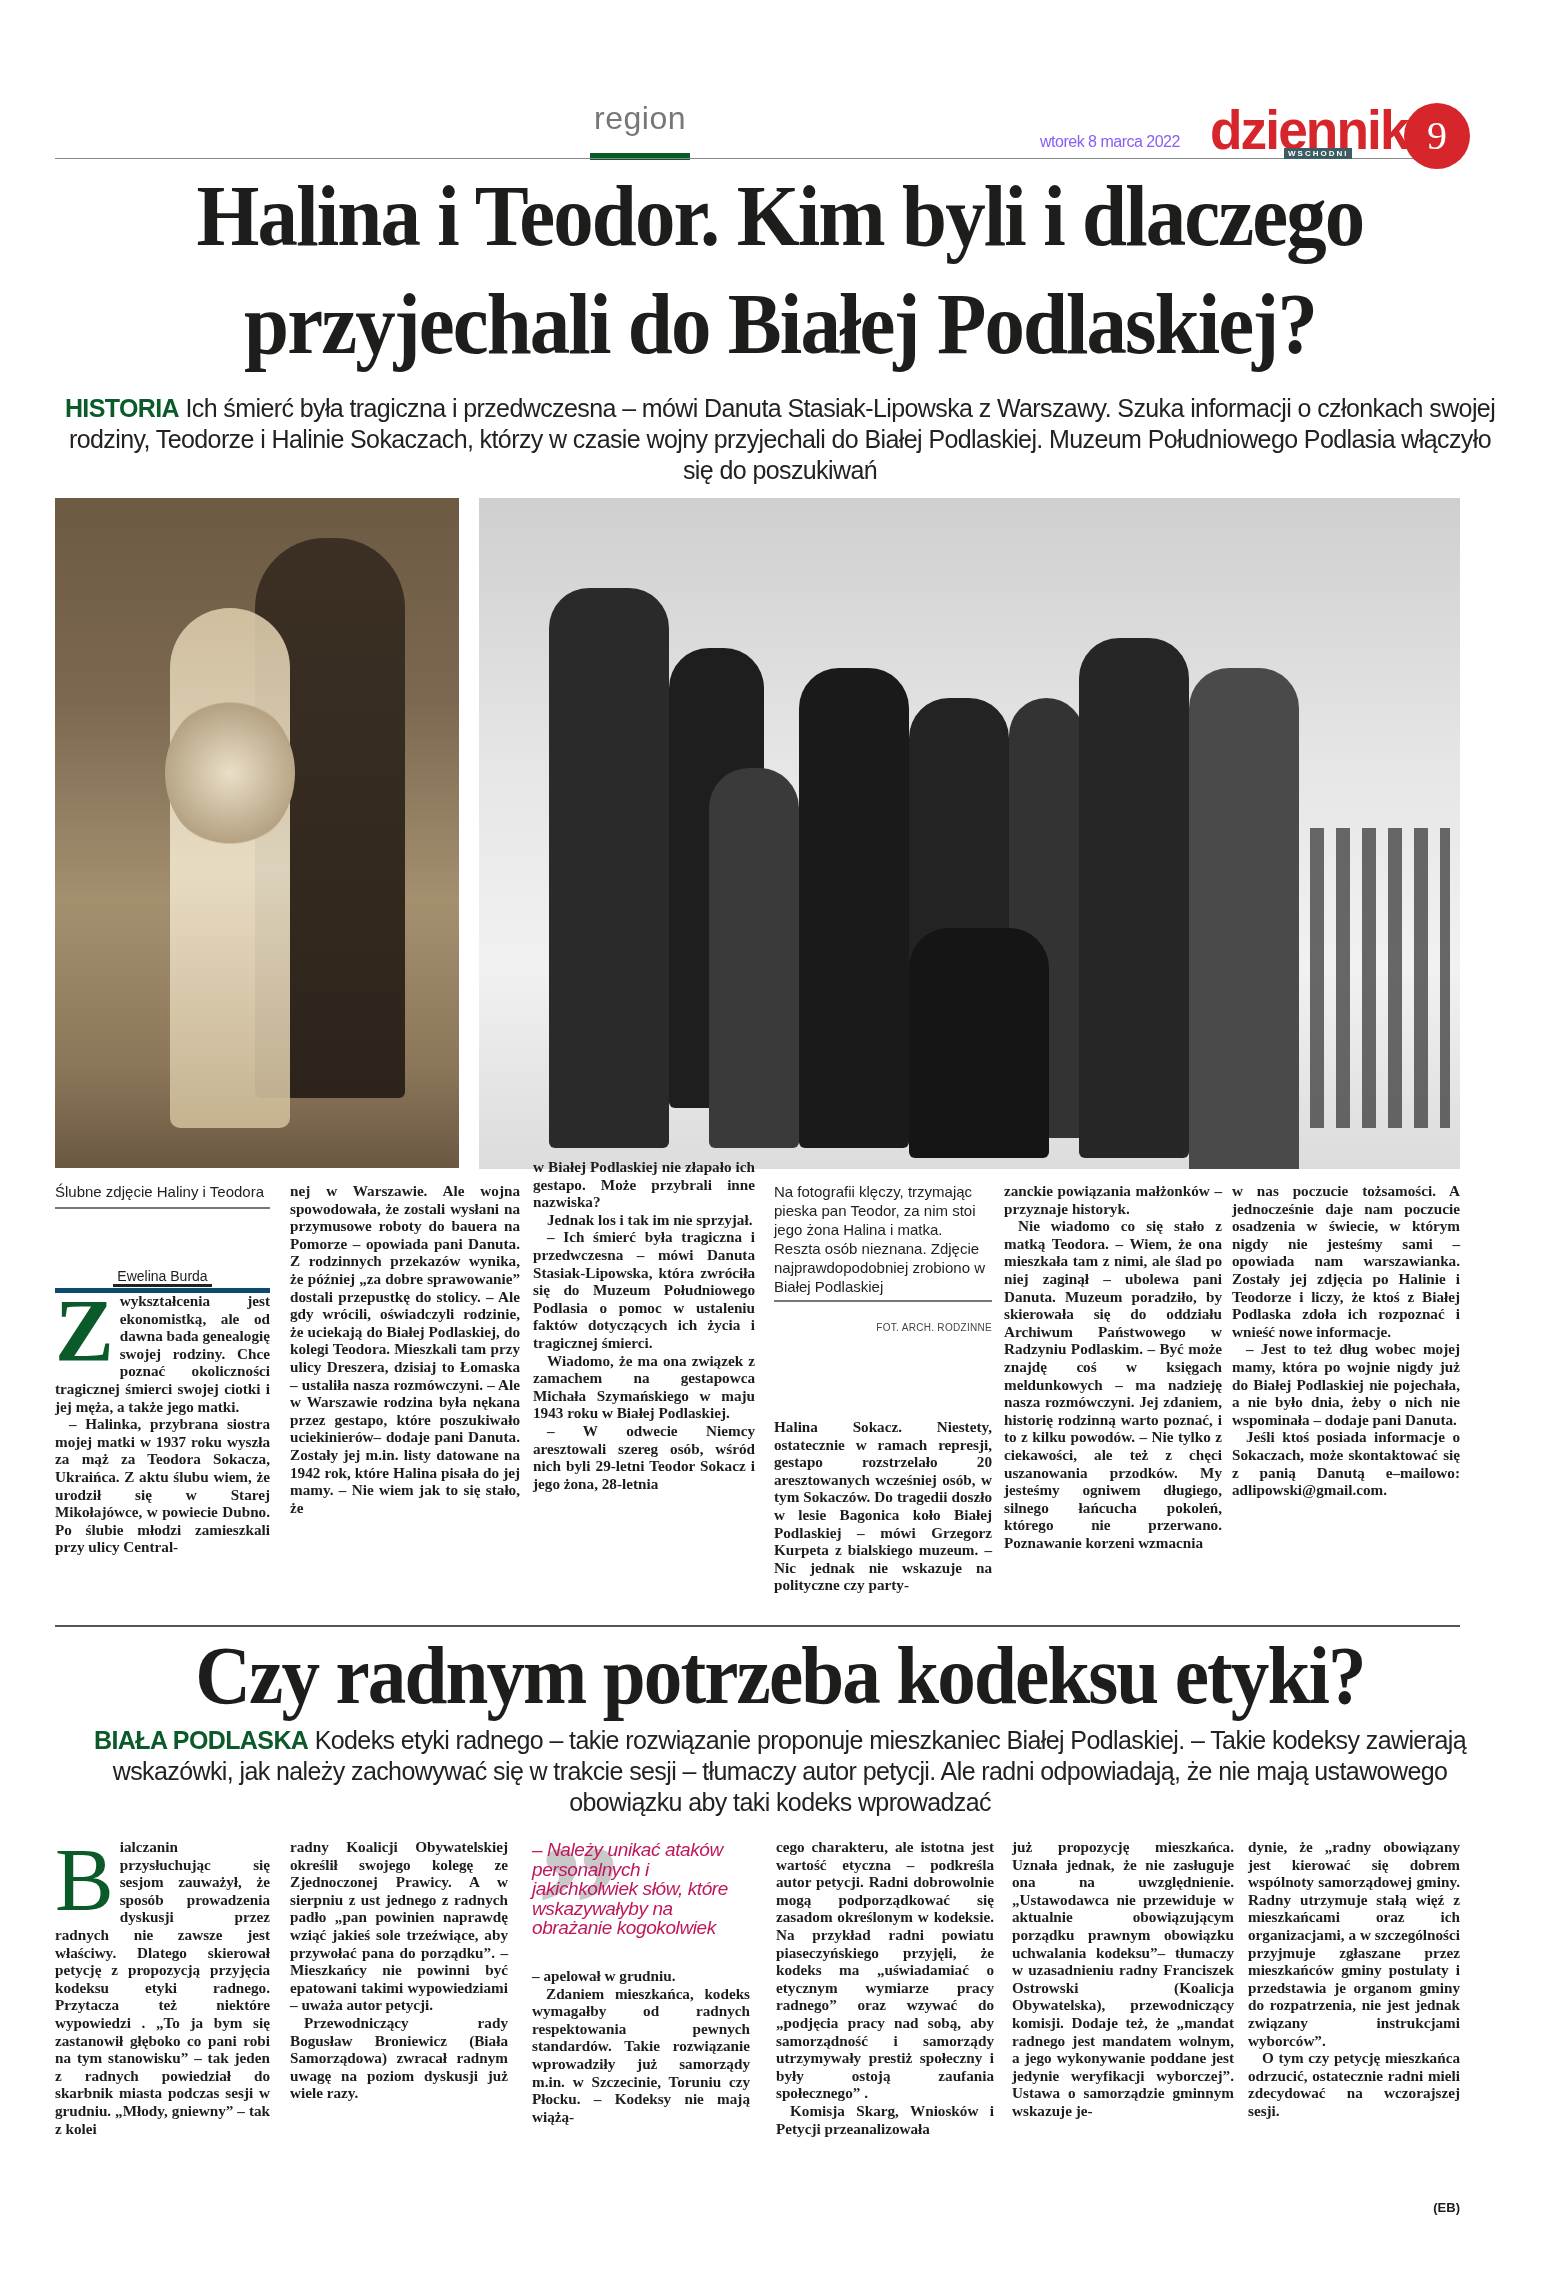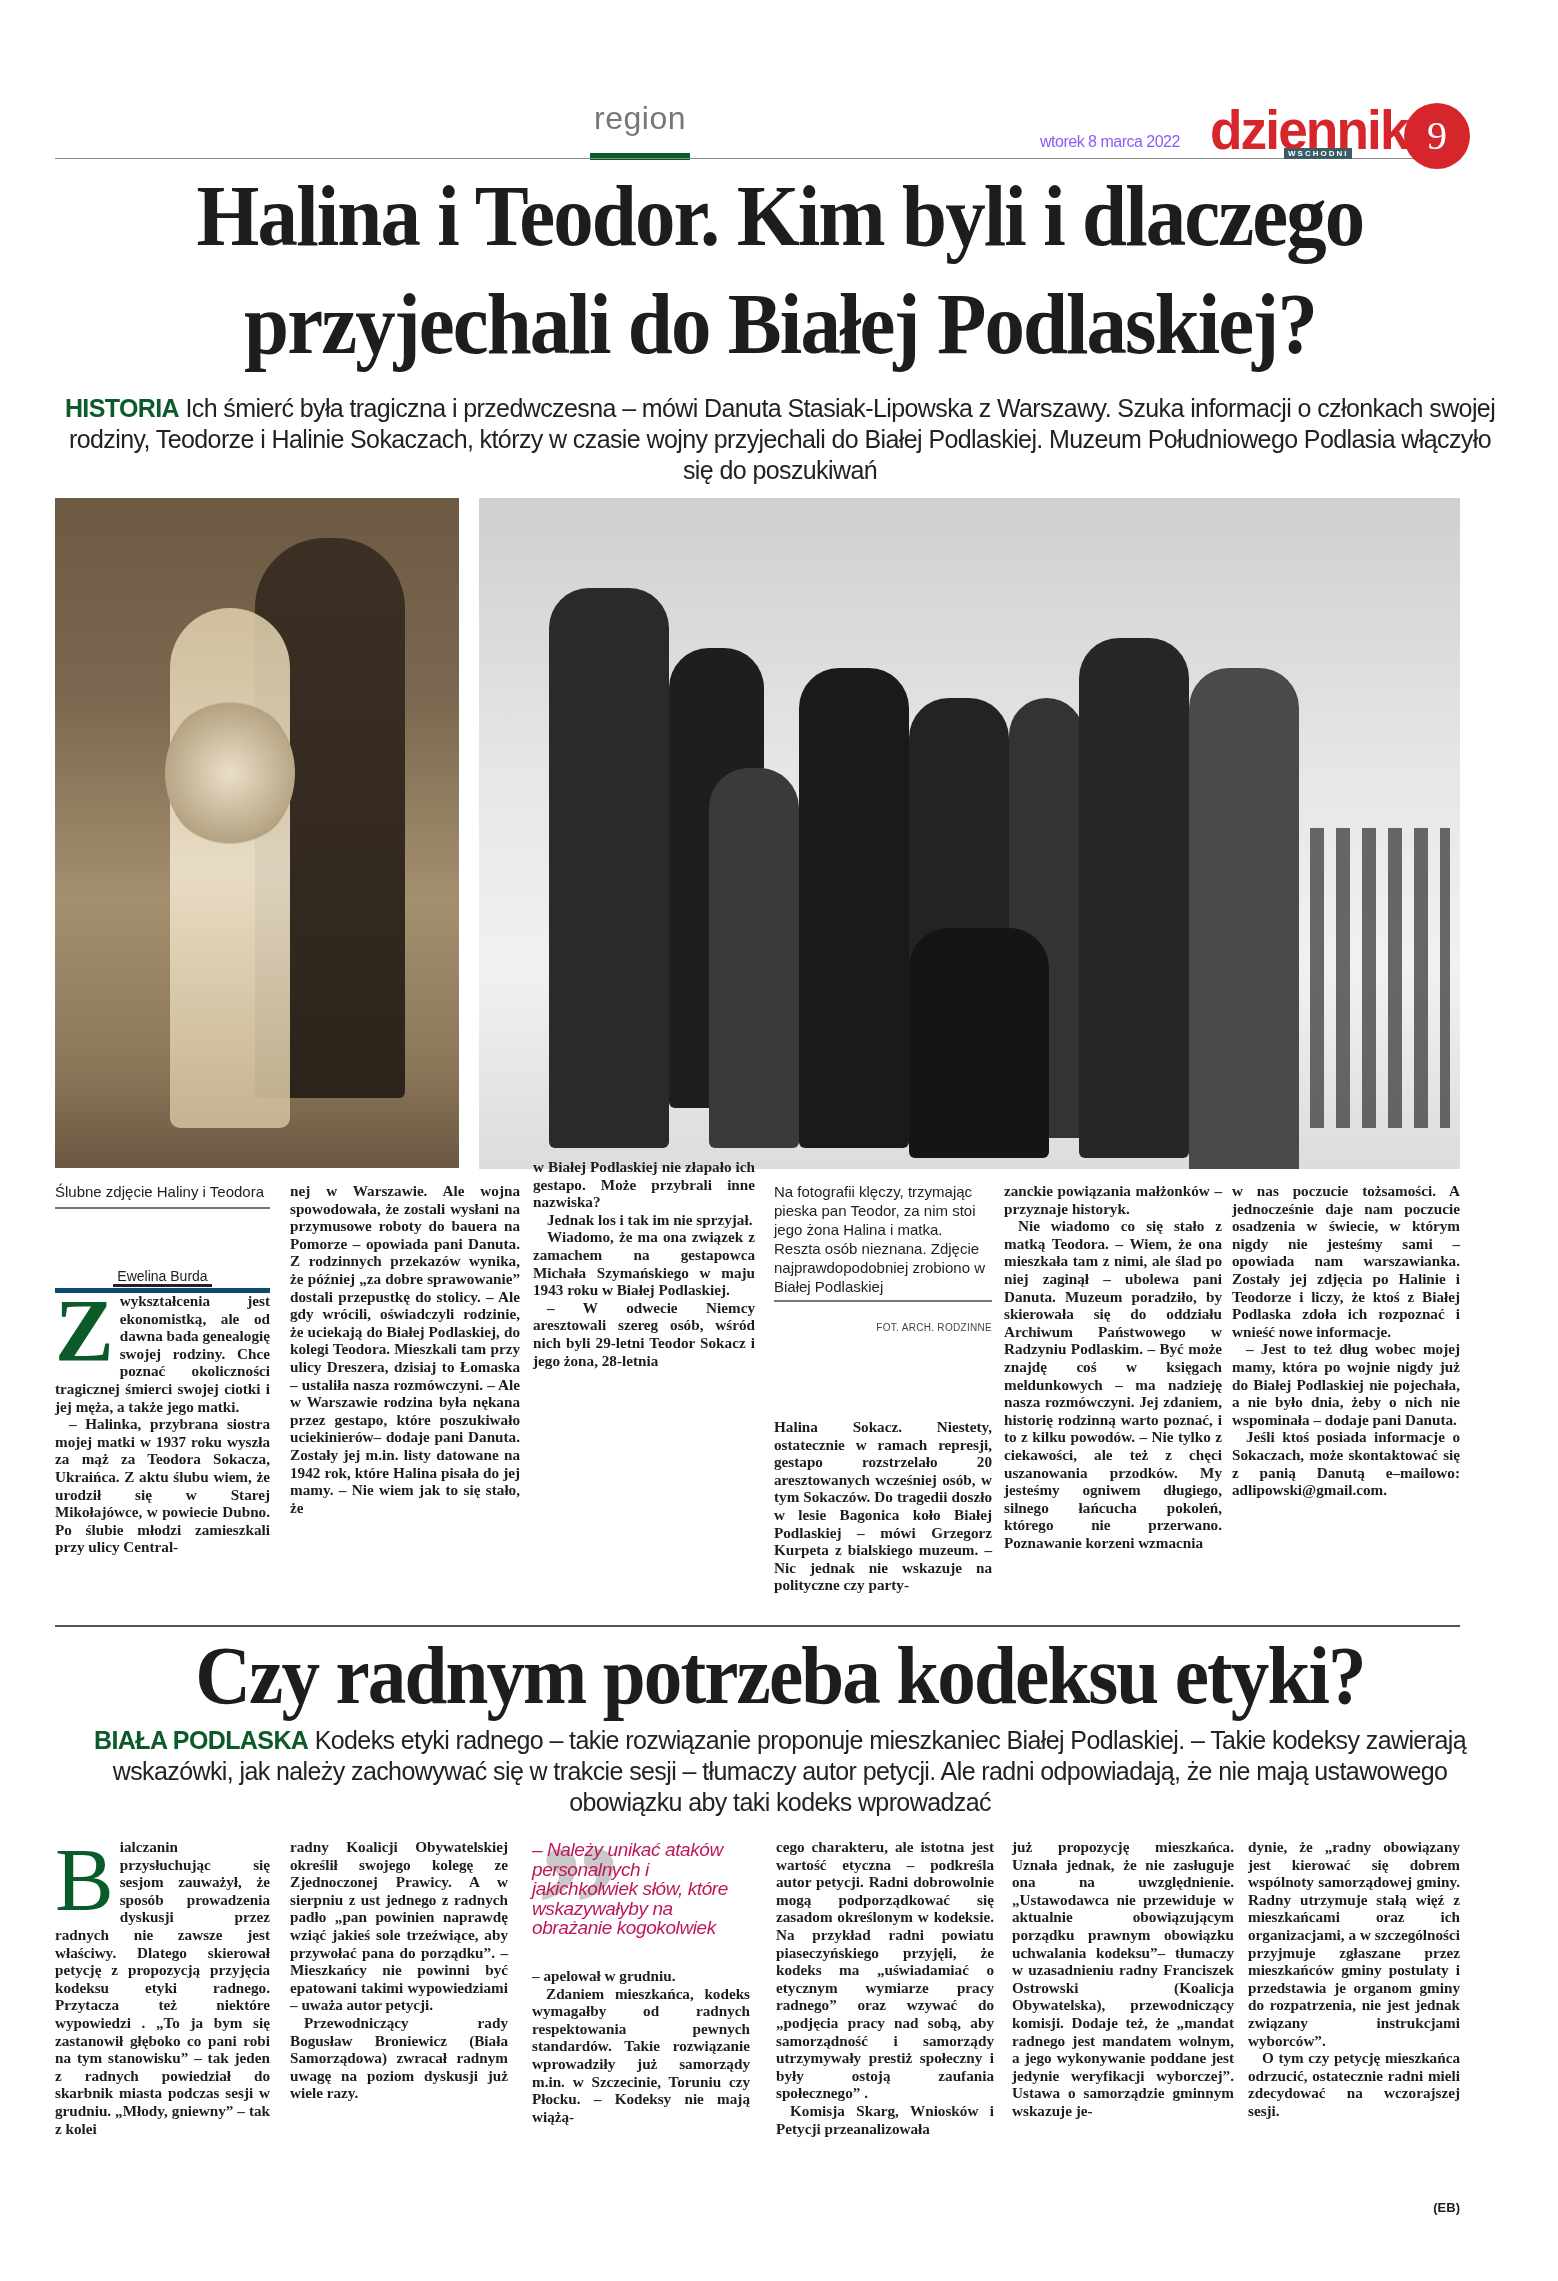--- a/index.html
+++ b/index.html
@@ -127,20 +127,21 @@
   <span class="dropcap serif">Z</span>
   <p class="noind">wykształcenia jest ekonomistką, ale od dawna bada genealogię swojej rodziny. Chce poznać okoliczności tragicznej śmierci swojej ciotki i jej męża, a także jego matki.</p>
   <p>– Halinka, przybrana siostra mojej matki w 1937 roku wyszła za mąż za Teodora Sokacza, Ukraińca. Z aktu ślubu wiem, że urodził się w Starej Mikołajówce, w powiecie Dubno. Po ślubie młodzi zamieszkali przy ulicy Central-</p>
 </div>
 <div class="abs serif col c2">
   <p class="noind">nej w Warszawie. Ale wojna spowodowała, że zostali wysłani na przymusowe roboty do bauera na Pomorze – opowiada pani Danuta. Z rodzinnych przekazów wynika, że później „za dobre sprawowanie” dostali przepustkę do stolicy. – Ale gdy wrócili, oświadczyli rodzinie, że uciekają do Białej Podlaskiej, do kolegi Teodora. Mieszkali tam przy ulicy Dreszera, dzisiaj to Łomaska – ustaliła nasza rozmówczyni. – Ale w Warszawie rodzina była nękana przez gestapo, które poszukiwało uciekinierów– dodaje pani Danuta. Zostały jej m.in. listy datowane na 1942 rok, które Halina pisała do jej mamy. – Nie wiem jak to się stało, że</p>
 </div>
 <div class="abs serif col c3">
   <p class="noind">w Białej Podlaskiej nie złapało ich gestapo. Może przybrali inne nazwiska?</p>
   <p>Jednak los i tak im nie sprzyjał.</p>
+  <p>– Ich śmierć była tragiczna i przedwczesna – mówi Danuta Stasiak-Lipowska, która zwróciła się do Muzeum Południowego Podlasia o pomoc w ustaleniu faktów dotyczących ich życia i tragicznej śmierci.</p>
   <p>Wiadomo, że ma ona związek z zamachem na gestapowca Michała Szymańskiego w maju 1943 roku w Białej Podlaskiej.</p>
   <p>– W odwecie Niemcy aresztowali szereg osób, wśród nich byli 29-letni Teodor Sokacz i jego żona, 28-letnia</p>
 </div>
 <div class="abs sans caption cap-group">Na fotografii klęczy, trzymając pieska pan Teodor, za nim stoi jego żona Halina i matka. Reszta osób nieznana. Zdjęcie najprawdopodobniej zrobiono w Białej Podlaskiej</div>
 <div class="abs sans credit">FOT. ARCH. RODZINNE</div>
 <div class="abs serif col c4">
   <p class="noind">Halina Sokacz. Niestety, ostatecznie w ramach represji, gestapo rozstrzelało 20 aresztowanych wcześniej osób, w tym Sokaczów. Do tragedii doszło w lesie Bagonica koło Białej Podlaskiej – mówi Grzegorz Kurpeta z bialskiego muzeum. – Nic jednak nie wskazuje na polityczne czy party-</p>
 </div>
 <div class="abs serif col c5">
   <p class="noind">zanckie powiązania małżonków – przyznaje historyk.</p>

